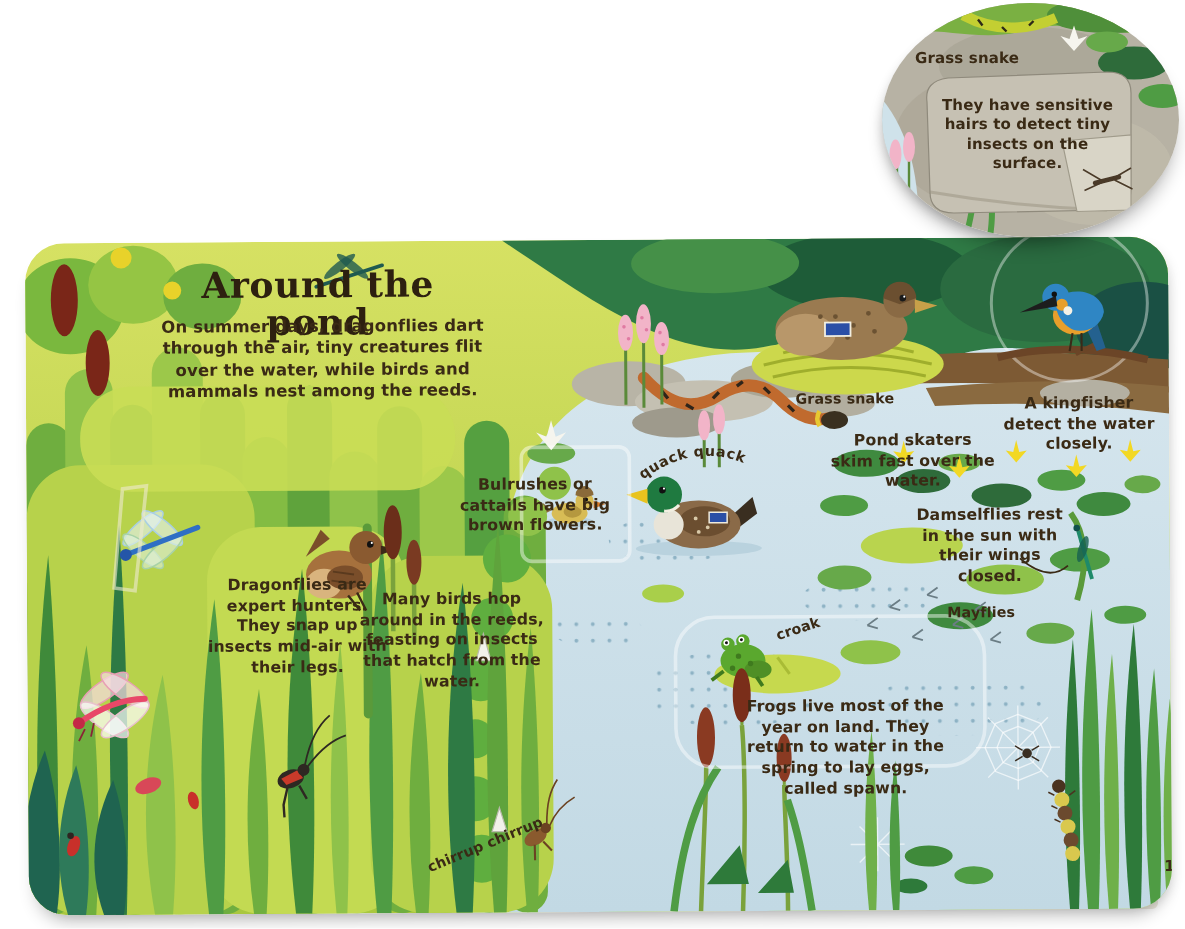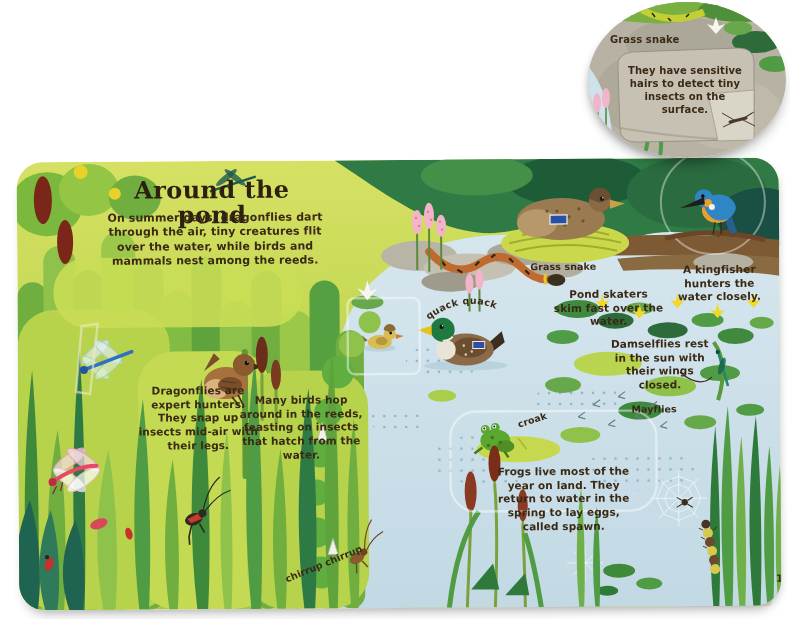--- a/index.html
+++ b/index.html
@@ -431,23 +431,24 @@
       <rect x="432" y="252" width="206" height="100" rx="26"></rect>
       <path d="M64,164 L80,162 L72,232 L58,230 Z" stroke-opacity=".6" stroke="#efe9d0"></path>
     </g>
   </svg>
 
   <div class="lbl title" style="left:84px;top:16px;width:222px;">Around the pond</div>
   <div class="lbl intro" style="left:88px;top:50px;width:220px;">On summer days, dragonflies dart through the air, tiny creatures flit over the water, while birds and mammals nest among the reeds.</div>
 
   <div class="lbl" style="left:70px;top:223px;width:126px;margin-left:47px;">Dragonflies are expert hunters. They snap up insects mid-air with their legs.</div>
   <div class="lbl" style="left:220px;top:233px;width:126px;">Many birds hop around in the reeds, feasting on insects that hatch from the water.</div>
+  <div class="lbl" style="left:280px;top:157px;width:118px;">Bulrushes or cattails have big brown flowers.</div>
   <div class="lbl" style="left:508px;top:102px;width:76px;font-size:9.5px;">Grass snake</div>
   <div class="lbl" style="left:536px;top:129px;width:110px;">Pond skaters skim fast over the water.</div>
-  <div class="lbl" style="left:648px;top:105px;width:108px;">A kingfisher hunters the water closely.</div>
+  <div class="lbl" style="left:648px;top:105px;width:108px;">A kingfisher detect the water closely.</div>
   <div class="lbl" style="left:586px;top:179px;width:112px;">Damselflies rest in the sun with their wings closed.</div>
   <div class="lbl" style="left:604px;top:245px;width:64px;font-size:9.5px;">Mayflies</div>
   <div class="lbl" style="left:474px;top:306px;width:142px;">Frogs live most of the year on land. They return to water in the spring to lay eggs, called spawn.</div>
 
   <svg class="arcsvg" style="left:406px;top:130px;" width="86" height="36" viewBox="0 0 86 36">
     <defs>
         <path id="qarc" d="M5,30 Q43,2 82,24"></path>
       </defs>
     <text font-family="DejaVu Sans, sans-serif" font-size="9.5" font-weight="700" fill="#3a2a15" letter-spacing=".4">
       <textPath href="#qarc">quack quack</textPath>

